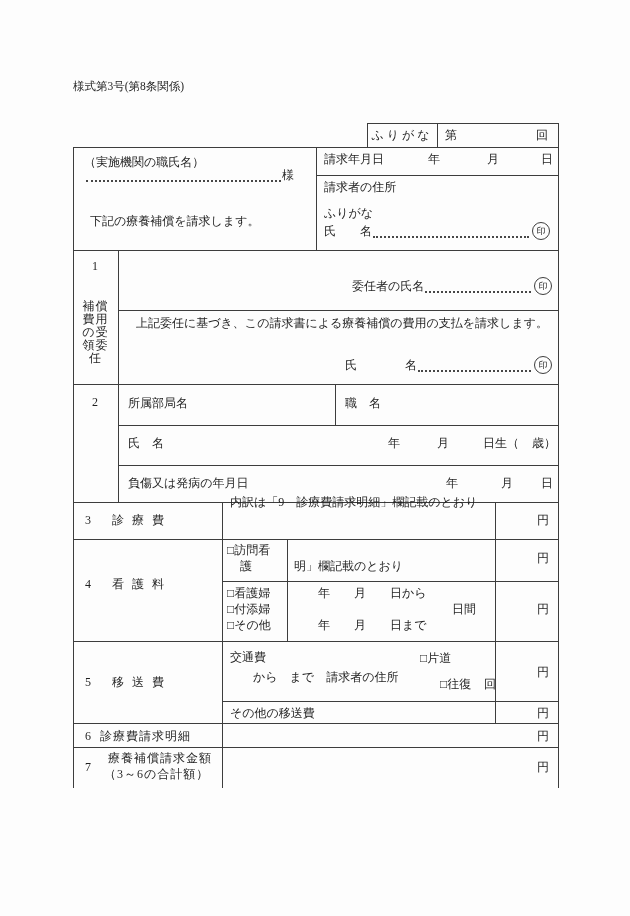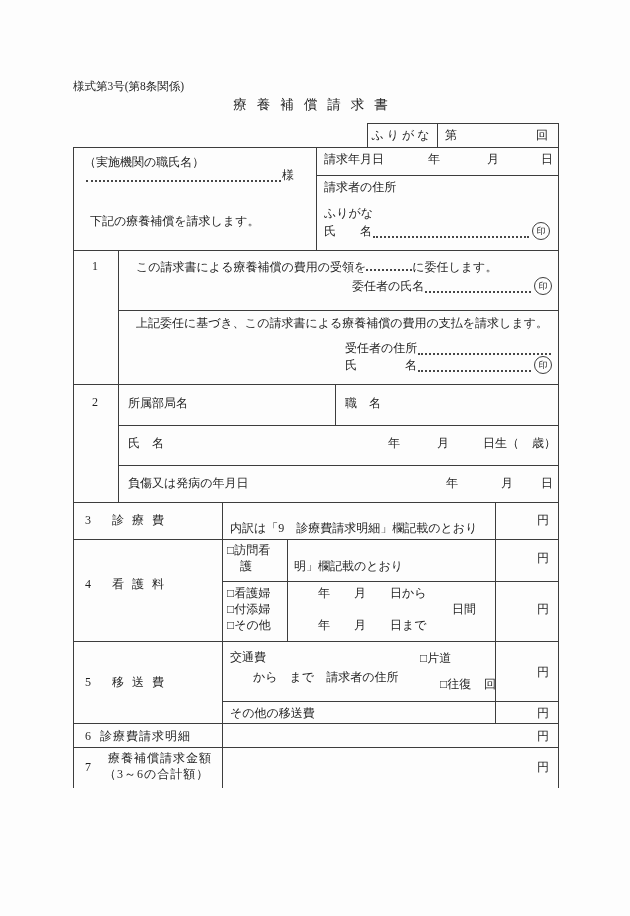--- a/index.html
+++ b/index.html
@@ -51,21 +51,20 @@
   <div class="vl" style="left:367px;top:123px;height:24px"></div>
   <div class="vl" style="left:437px;top:123px;height:24px"></div>
   <div class="vl" style="left:316px;top:147px;height:103px"></div>
   <div class="vl" style="left:118px;top:250px;height:252px"></div>
   <div class="vl" style="left:335px;top:384px;height:41px"></div>
   <div class="vl" style="left:222px;top:502px;height:286px"></div>
   <div class="vl" style="left:495px;top:502px;height:221px"></div>
   <div class="vl" style="left:287px;top:539px;height:102px"></div>
 
   <div class="t" style="left:73px;top:80px;font-size:11.5px">様式第3号(第8条関係)</div>
-  <div class="t title" style="left:73px;top:98px;width:485px">療養補償請求書</div>
 
   <div class="ccbox" style="left:367px;top:123px;width:70px;height:24px">ふりがな</div>
   <div class="t" style="left:445px;top:129px">第</div>
   <div class="t" style="left:536px;top:129px">回</div>
 
   <div class="t" style="left:84px;top:156px">（実施機関の職氏名）</div>
   <div class="flexline" style="left:85px;top:170px;width:209px;height:14px">
     <span class="dots"></span>
     <span>様</span>
   </div>
@@ -78,35 +77,35 @@
 
   <div class="t" style="left:324px;top:181px">請求者の住所</div>
   <div class="t" style="left:324px;top:207px">ふりがな</div>
   <div class="flexline" style="left:324px;top:224px;width:226px;height:16px">
     <span>氏　　名</span>
     <span class="dots"></span>
     <span class="seal">印</span>
   </div>
 
   <div class="t" style="left:92px;top:260px">1</div>
+  <div class="vside" style="left:73px;top:300px">
+    <div>補償</div>
+    <div>費用</div>
+    <div>の受</div>
+    <div>領委</div>
+    <div>任</div>
+  </div>
 
-  <div class="t" style="left:136px;top:261px">
-    <span>この請求書による療養補償の費用の受領を</span><span class="dots-inline"></span><span>に委任します。</span>
-  </div>
   <div class="flexline" style="left:352px;top:279px;width:200px;height:16px">
     <span>委任者の氏名</span>
     <span class="dots"></span>
     <span class="seal">印</span>
   </div>
 
   <div class="t" style="left:136px;top:317px">上記委任に基づき、この請求書による療養補償の費用の支払を請求します。</div>
-  <div class="flexline" style="left:345px;top:342px;width:207px;height:15px">
-    <span>受任者の住所</span>
-    <span class="dots"></span>
-  </div>
   <div class="flexline" style="left:345px;top:358px;width:207px;height:16px">
     <span>氏　　　　名</span>
     <span class="dots"></span>
     <span class="seal">印</span>
   </div>
 
   <div class="t" style="left:92px;top:396px">2</div>
 
   <div class="t" style="left:128px;top:397px">所属部局名</div>
   <div class="t" style="left:345px;top:397px">職　名</div>
@@ -117,21 +116,21 @@
   <div class="t" style="left:483px;top:437px">日生（</div>
   <div class="t" style="left:532px;top:437px">歳）</div>
 
   <div class="t" style="left:128px;top:477px">負傷又は発病の年月日</div>
   <div class="t" style="left:446px;top:477px">年</div>
   <div class="t" style="left:501px;top:477px">月</div>
   <div class="t" style="left:541px;top:477px">日</div>
 
   <div class="t" style="left:85px;top:514px">3</div>
   <div class="t ls8" style="left:112px;top:514px">診療費</div>
-  <div class="t" style="left:230px;top:522px">内訳は「9　診療費請求明細」欄記載のとおり</div>
+  <div class="t" style="left:230px;top:496px">内訳は「9　診療費請求明細」欄記載のとおり</div>
   <div class="t" style="left:537px;top:514px">円</div>
 
   <div class="t" style="left:85px;top:578px">4</div>
   <div class="t ls8" style="left:112px;top:578px">看護料</div>
 
   <div class="t" style="left:227px;top:544px">□訪問看</div>
   <div class="t" style="left:240px;top:560px">護</div>
   <div class="t" style="left:294px;top:560px">明」欄記載のとおり</div>
   <div class="t" style="left:537px;top:552px">円</div>
 

